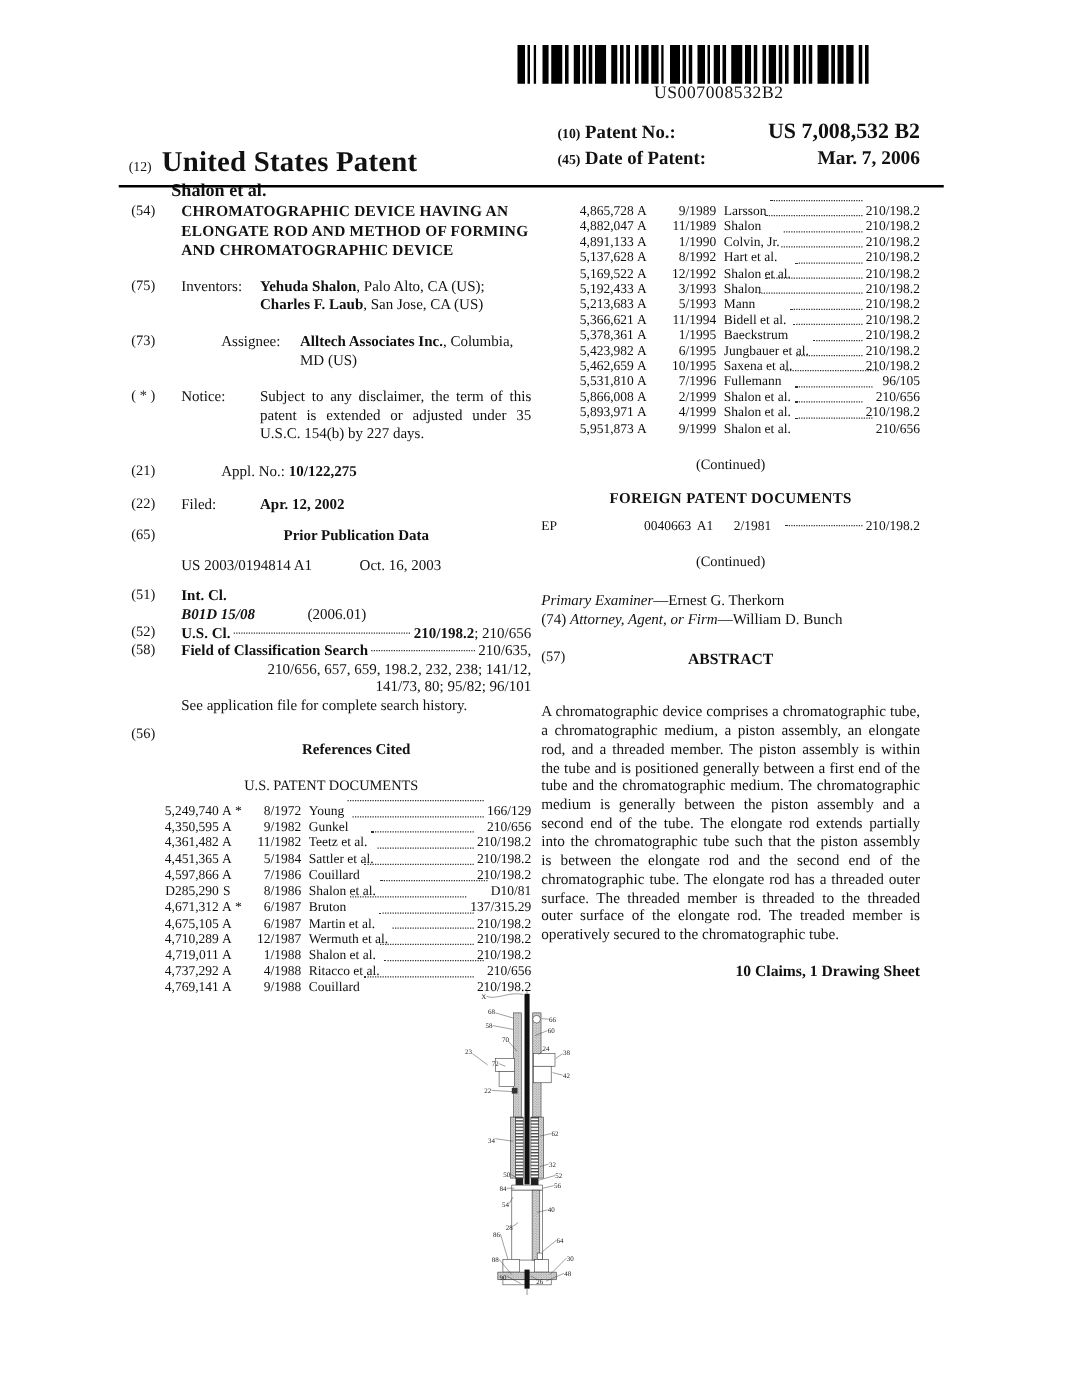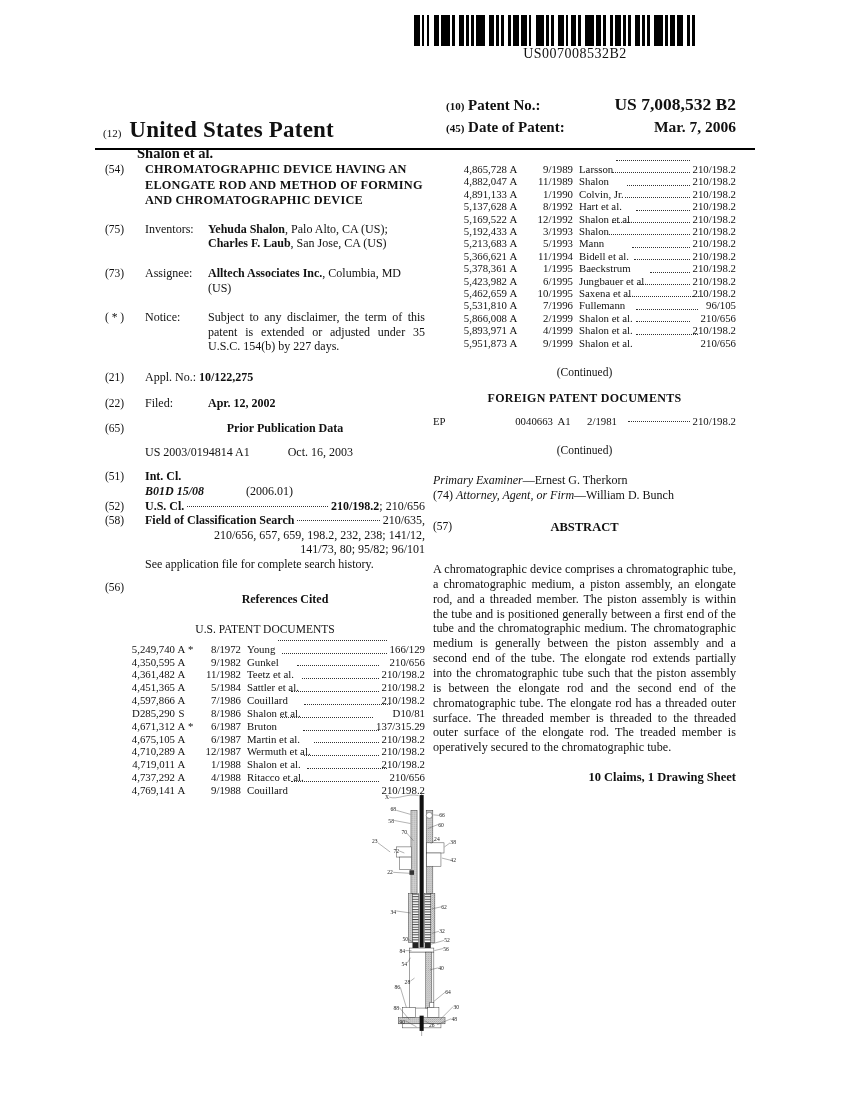--- a/index.html
+++ b/index.html
@@ -1,20 +1,20 @@
 <!DOCTYPE html>
 <html><head>
 <meta charset="utf-8">
 <style>
   html,body{margin:0;padding:0;background:#e8e8e8;}
   #page{position:relative;width:853px;height:1100px;background:#ffffff;margin:0 auto;
         font-family:"Liberation Serif","DejaVu Serif",serif;color:#111;overflow:hidden;}
 
   
-  #barcode{position:absolute;left:414px;top:15px;width:322px;}
+  #barcode{position:absolute;left:414px;top:36px;width:322px;}
   #bars{display:flex;align-items:stretch;height:31px;}
   #bars div{height:100%;}
   #barcode-text{text-align:center;font-size:14px;letter-spacing:.5px;margin-top:0;}
 
   
   #hdr-left{position:absolute;left:103px;top:90px;margin-top:27px;}
   .tag-small{font-size:11px;}
   #hdr-title{font-size:23px;font-weight:bold;letter-spacing:.2px;}
   #hdr-author{font-size:14.5px;font-weight:bold;margin:2px 0 0 34px;}
   #hdr-right{position:absolute;left:446px;top:94px;width:290px;}
@@ -197,37 +197,37 @@
       <span class="tag">(75)</span>
       <span class="bd lblrow">
         <span class="flbl">Inventors:</span>
         <span class="fval">
           <span style="display:block;"><b>Yehuda Shalon</b><span>, Palo Alto, CA (US);</span></span>
           <span style="display:block;"><b>Charles F. Laub</b><span>, San Jose, CA (US)</span></span>
         </span>
       </span>
     </div>
 
-    <div class="sec" style="margin-bottom:15px;">
+    <div class="sec" style="margin-bottom:15px;gap:32px;">
       <span class="tag">(73)</span>
       <span class="bd lblrow">
         <span class="flbl">Assignee:</span>
         <span class="fval"><b>Alltech Associates Inc.</b><span>, Columbia, MD (US)</span></span>
       </span>
     </div>
 
     <div class="sec" style="margin-bottom:16px;">
       <span class="tag">( * )</span>
       <span class="bd lblrow">
         <span class="flbl">Notice:</span>
         <span class="fval just">Subject to any disclaimer, the term of this patent is extended or adjusted under 35 U.S.C. 154(b) by 227 days.</span>
       </span>
     </div>
 
-    <div class="sec" style="margin-bottom:11px;">
+    <div class="sec" style="margin-bottom:11px;gap:32px;">
       <span class="tag">(21)</span>
       <span class="bd"><span>Appl. No.:</span> <b>10/122,275</b></span>
     </div>
 
     <div class="sec" style="margin-bottom:11px;">
       <span class="tag">(22)</span>
       <span class="bd lblrow">
         <span class="flbl">Filed:</span>
         <b class="fval">Apr. 12, 2002</b>
       </span>

